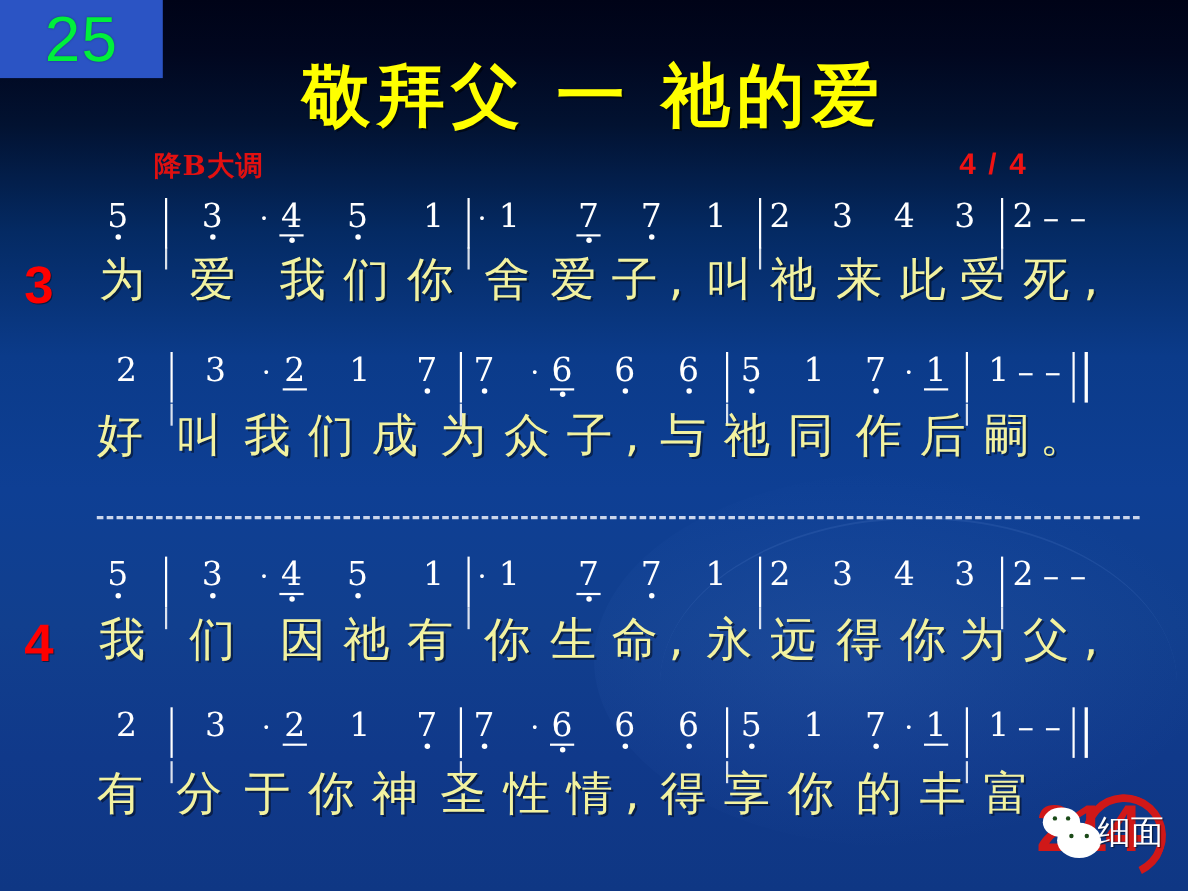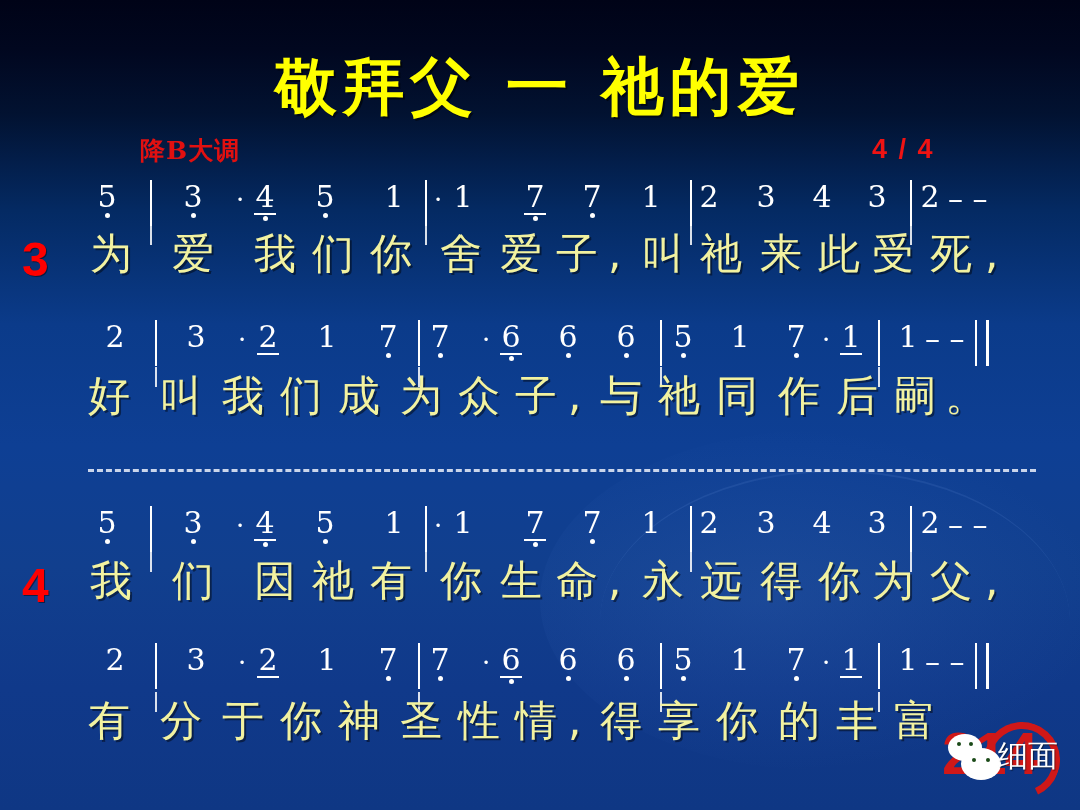--- a/index.html
+++ b/index.html
@@ -271,20 +271,23 @@
   }
 </style>
 </head>
 <body>
 
 <div id="slide">
 
   <div class="bg-swirl"></div>
   <div class="bg-swirl2"></div>
 
+  <div id="num-box">
+    <span class="num">25</span>
+  </div>
 
   <div id="title">敬拜父 一 祂的爱</div>
 
   <div id="key-sig">降B大调</div>
   <div id="time-sig">4 / 4</div>
 
   <div id="divider"></div>
 
   <div id="systems-host">
       <div class="system" style="top: 182px;">

